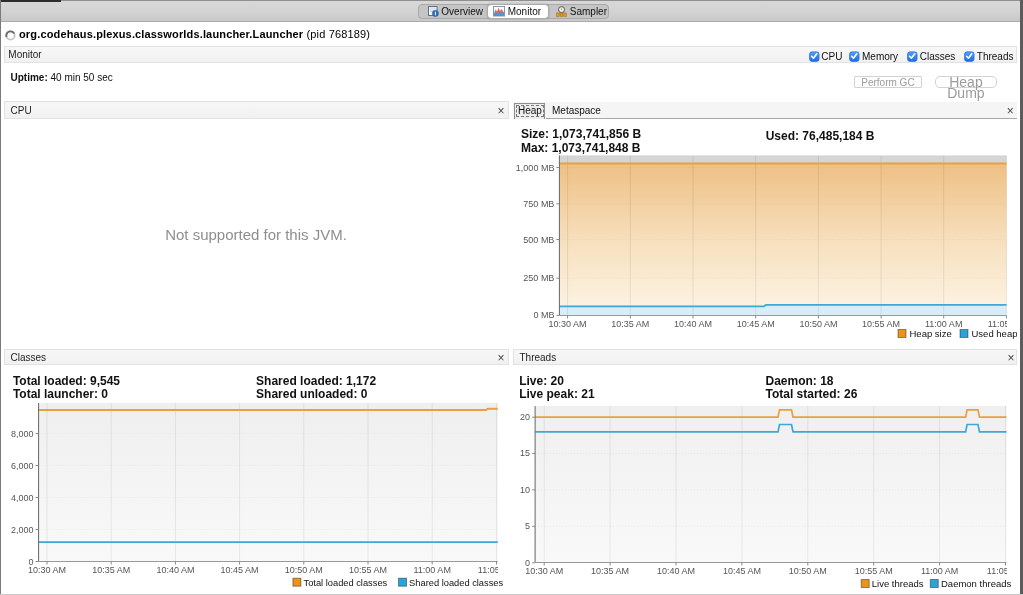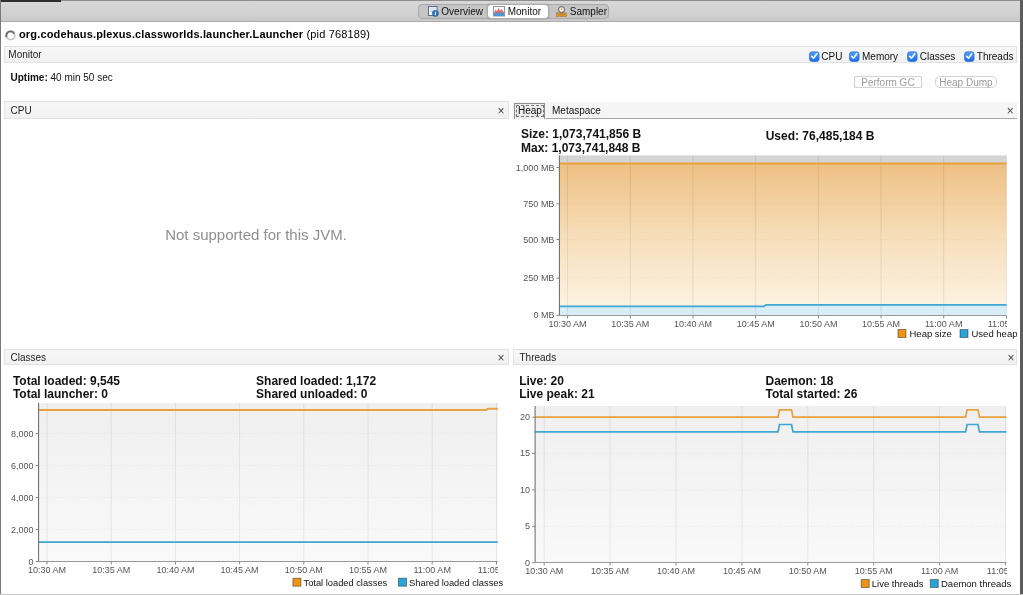--- a/index.html
+++ b/index.html
@@ -87,21 +87,21 @@
         <linearGradient id="cbg964" x1="0" y1="0" x2="0" y2="1">
           <stop offset="0" stop-color="#55a1fb"></stop>
           <stop offset="1" stop-color="#1a6be8"></stop>
         </linearGradient>
       </defs>
       <path d="M2.6 5.3 L4.4 7.2 L7.8 2.8" fill="none" stroke="#fff" stroke-width="1.6" stroke-linecap="round" stroke-linejoin="round"></path>
     </svg>
 <div class="abs" style="left:976.8px;top:50.5px;font-size:10px;color:#111;line-height:11px">Threads</div>
 <div class="abs" style="left:10.5px;top:71.9px;font-size:10px;color:#111"><b>Uptime:</b> 40 min 50 sec</div>
 <div class="abs" style="left:853.8px;top:75.5px;width:68.3px;height:12.5px;border:1px solid #d2d2d2;border-radius:1px;box-sizing:border-box;font-size:10px;color:#9b9b9b;text-align:center;line-height:11px">Perform GC</div>
-<div class="abs" style="left:934.6px;top:75.5px;width:62.7px;height:12.5px;border:1px solid #d2d2d2;border-radius:5px;box-sizing:border-box;font-size:10px;color:#9b9b9b;text-align:center;line-height:11px">Heap Dump</div>
+<div class="abs" style="left:934.6px;top:75.5px;width:62.7px;height:12.5px;border:1px solid #d2d2d2;border-radius:5px;box-sizing:border-box;font-size:14px;color:#9b9b9b;text-align:center;line-height:11px">Heap Dump</div>
 <div class="abs phead" style="left:4px;top:101px;width:504.7px;height:17.5px">
       <span class="t">CPU</span>
       <span class="x" style="left:492.5px;top:2.5px">×</span>
     </div>
 <div class="abs" style="left:130px;top:225.6px;width:252px;text-align:center;font-size:15px;color:#8e8e8e">Not supported for this JVM.</div>
 <div class="abs" style="left:513px;top:102px;width:504px;height:16.5px;background:#f5f5f5;box-sizing:border-box"></div>
 <div class="abs" style="left:545.5px;top:117.6px;width:471.5px;height:1px;background:#a8a8a8"></div>
 <div class="abs" style="left:514.3px;top:103.3px;width:31.2px;height:15.3px;background:#ededed;border:1px solid #8f8f8f;border-bottom:none;box-sizing:border-box"></div>
 <div class="abs" style="left:516px;top:105px;width:27.8px;height:11.6px;border:1px dashed #777;box-sizing:border-box"></div>
 <div class="abs" style="left:514.3px;top:103.8px;width:31.2px;height:14px;text-align:center;font-size:10px;color:#111;line-height:14px">Heap</div>

